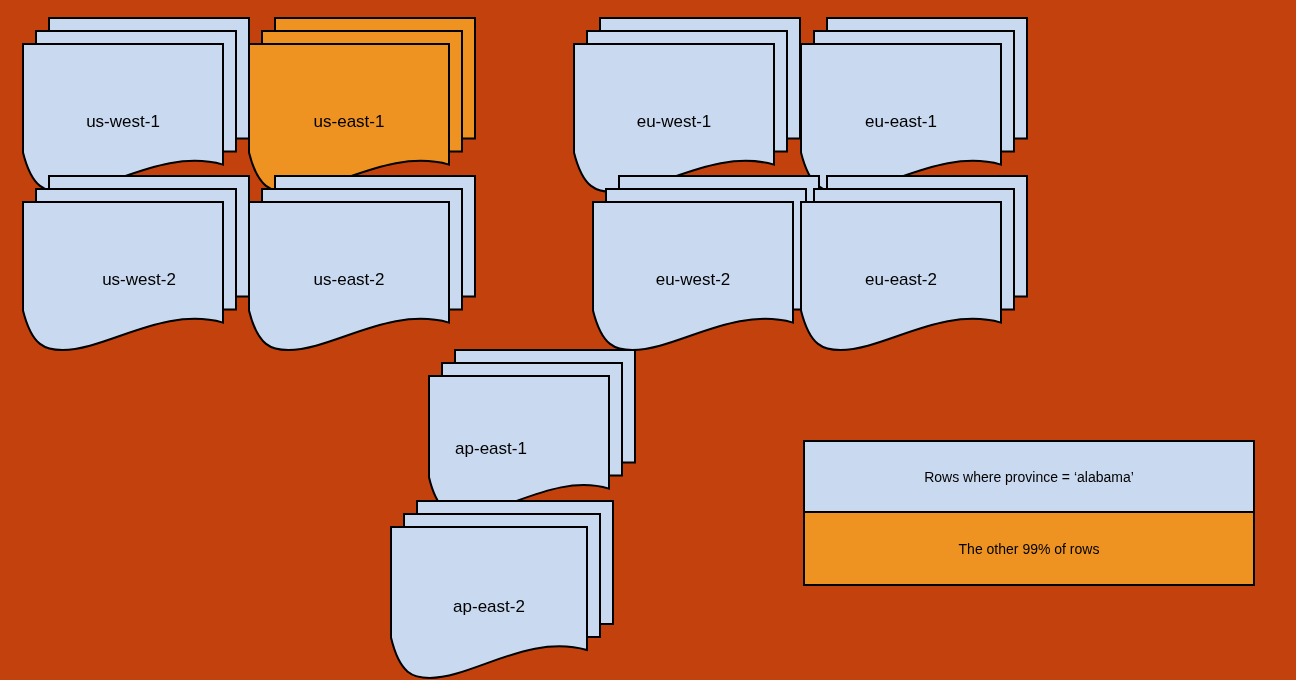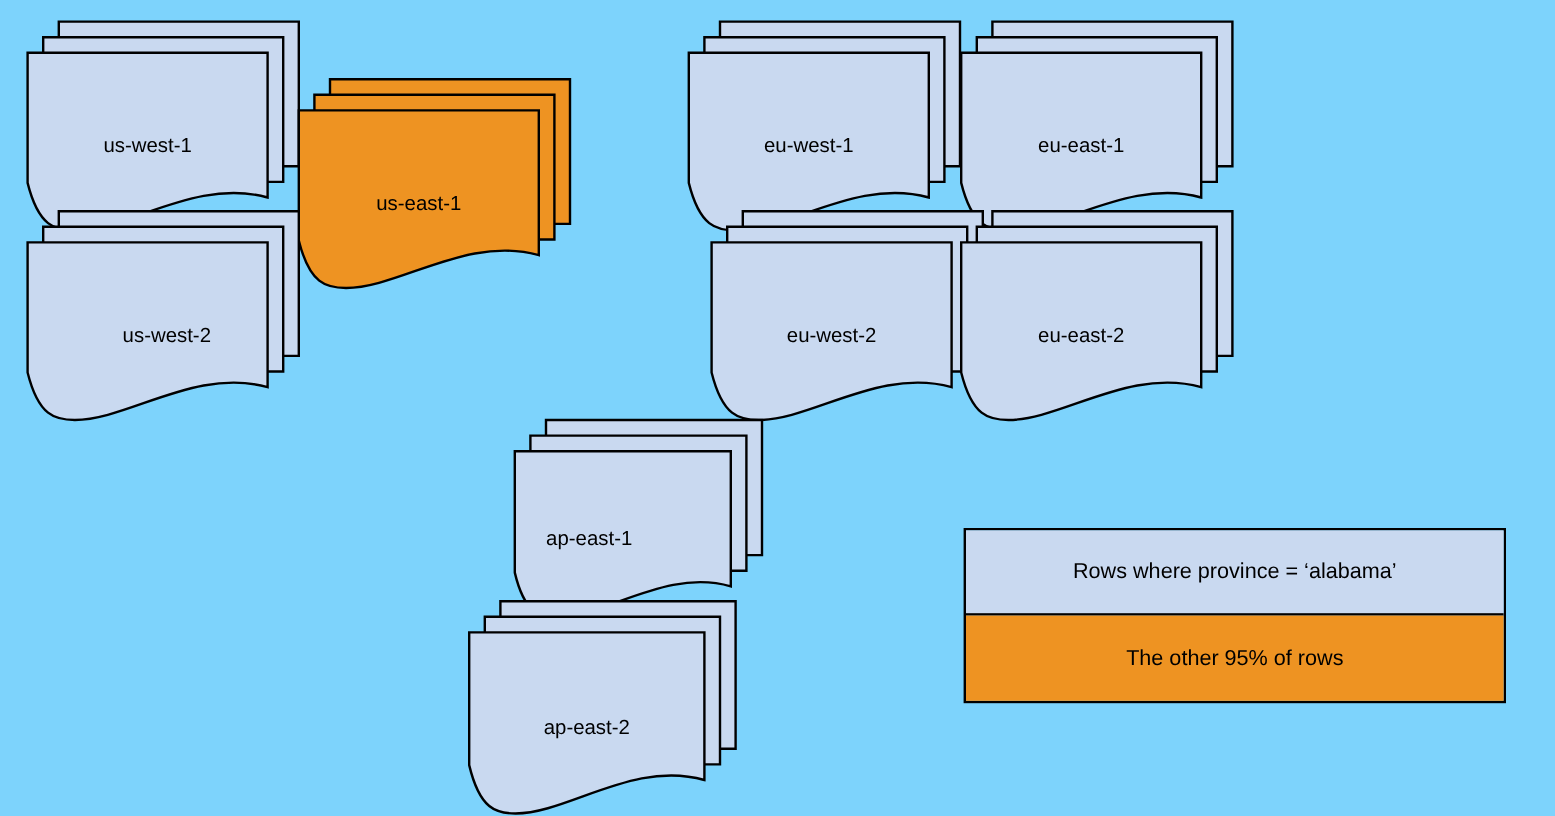--- a/index.html
+++ b/index.html
@@ -11,21 +11,21 @@
   body {
     width: 1296px;
     height: 680px;
     font-family: "Liberation Sans", sans-serif;
     overflow: hidden;
   }
   #canvas {
     position: relative;
     width: 1296px;
     height: 680px;
-    background: #7dd3fc;
+    background: #c2410c;
   }
   .stack {
     position: absolute;
   }
   .stack svg {
     display: block;
     overflow: visible;
   }
   .stack-label {
     position: absolute;
@@ -44,21 +44,21 @@
     border: 2px solid #000000;
     display: flex;
     flex-direction: column;
   }
   .legend-row {
     flex: 1 1 50%;
     display: flex;
     align-items: center;
     justify-content: center;
     font-family: "Liberation Sans", sans-serif;
-    font-size: 18px;
+    font-size: 14px;
     color: #000000;
     box-sizing: border-box;
   }
   .legend-row.top {
     border-bottom: 2px solid #000000;
   }
 </style>
 </head>
 <body>
 
@@ -70,21 +70,21 @@
         </g>
         <g transform="translate(13,13)">
           <path d="M 1 1 L 201 1 L 201 121.6 L 1 121.6 Z" fill="#C9D9F0" stroke="#000000" stroke-width="2" stroke-linejoin="miter"></path>
         </g>
         <g transform="translate(0,26)">
           <path d="M 1 1 L 201 1 L 201 121.6 C 141.4 104.9, 84.8 149.0, 40.4 149.0 C 24.2 149.0, 10.1 145.9, 1 109.4 Z" fill="#C9D9F0" stroke="#000000" stroke-width="2" stroke-linejoin="miter"></path>
         </g>
       </svg>
       <div class="stack-label" style="top: 95.04px; width: 202px; left: 0px;">us-west-1</div>
     </div>
-    <div class="stack" style="left: 248px; top: 17px; width: 228px; height: 178px; margin-top: 48px;">
+    <div class="stack" style="left: 248px; top: 17px; width: 228px; height: 178px;">
       <svg width="228" height="178" viewBox="0 0 228 178">
         <g transform="translate(26,0)">
           <path d="M 1 1 L 201 1 L 201 121.6 L 1 121.6 Z" fill="#EE9322" stroke="#000000" stroke-width="2" stroke-linejoin="miter"></path>
         </g>
         <g transform="translate(13,13)">
           <path d="M 1 1 L 201 1 L 201 121.6 L 1 121.6 Z" fill="#EE9322" stroke="#000000" stroke-width="2" stroke-linejoin="miter"></path>
         </g>
         <g transform="translate(0,26)">
           <path d="M 1 1 L 201 1 L 201 121.6 C 141.4 104.9, 84.8 149.0, 40.4 149.0 C 24.2 149.0, 10.1 145.9, 1 109.4 Z" fill="#EE9322" stroke="#000000" stroke-width="2" stroke-linejoin="miter"></path>
         </g>
@@ -125,20 +125,34 @@
           <path d="M 1 1 L 201 1 L 201 121.6 L 1 121.6 Z" fill="#C9D9F0" stroke="#000000" stroke-width="2" stroke-linejoin="miter"></path>
         </g>
         <g transform="translate(13,13)">
           <path d="M 1 1 L 201 1 L 201 121.6 L 1 121.6 Z" fill="#C9D9F0" stroke="#000000" stroke-width="2" stroke-linejoin="miter"></path>
         </g>
         <g transform="translate(0,26)">
           <path d="M 1 1 L 201 1 L 201 121.6 C 141.4 104.9, 84.8 149.0, 40.4 149.0 C 24.2 149.0, 10.1 145.9, 1 109.4 Z" fill="#C9D9F0" stroke="#000000" stroke-width="2" stroke-linejoin="miter"></path>
         </g>
       </svg>
       <div class="stack-label" style="top: 95.04px; width: 202px; left: 0px; padding-left: 16px;">us-west-2</div>
+    </div>
+    <div class="stack" style="left: 248px; top: 175px; width: 228px; height: 178px;">
+      <svg width="228" height="178" viewBox="0 0 228 178">
+        <g transform="translate(26,0)">
+          <path d="M 1 1 L 201 1 L 201 121.6 L 1 121.6 Z" fill="#C9D9F0" stroke="#000000" stroke-width="2" stroke-linejoin="miter"></path>
+        </g>
+        <g transform="translate(13,13)">
+          <path d="M 1 1 L 201 1 L 201 121.6 L 1 121.6 Z" fill="#C9D9F0" stroke="#000000" stroke-width="2" stroke-linejoin="miter"></path>
+        </g>
+        <g transform="translate(0,26)">
+          <path d="M 1 1 L 201 1 L 201 121.6 C 141.4 104.9, 84.8 149.0, 40.4 149.0 C 24.2 149.0, 10.1 145.9, 1 109.4 Z" fill="#C9D9F0" stroke="#000000" stroke-width="2" stroke-linejoin="miter"></path>
+        </g>
+      </svg>
+      <div class="stack-label" style="top: 95.04px; width: 202px; left: 0px;">us-east-2</div>
     </div>
     <div class="stack" style="left: 592px; top: 175px; width: 228px; height: 178px;">
       <svg width="228" height="178" viewBox="0 0 228 178">
         <g transform="translate(26,0)">
           <path d="M 1 1 L 201 1 L 201 121.6 L 1 121.6 Z" fill="#C9D9F0" stroke="#000000" stroke-width="2" stroke-linejoin="miter"></path>
         </g>
         <g transform="translate(13,13)">
           <path d="M 1 1 L 201 1 L 201 121.6 L 1 121.6 Z" fill="#C9D9F0" stroke="#000000" stroke-width="2" stroke-linejoin="miter"></path>
         </g>
         <g transform="translate(0,26)">
@@ -187,16 +201,16 @@
           <path d="M 1 1 L 197 1 L 197 124.0 C 138.6 107.0, 83.2 151.9, 39.6 151.9 C 23.8 151.9, 9.9 148.8, 1 111.6 Z" fill="#C9D9F0" stroke="#000000" stroke-width="2" stroke-linejoin="miter"></path>
         </g>
       </svg>
       <div class="stack-label" style="top: 96.6px; width: 198px; left: 0px;">ap-east-2</div>
     </div>
     <div class="legend" style="left: 803px; top: 440px; width: 452px; height: 146px;">
       <div class="legend-row top" style="background: rgb(201, 217, 240);">
         <span>Rows where province = ‘alabama’</span>
       </div>
       <div class="legend-row" style="background: rgb(238, 147, 34);">
-        <span>The other 95% of rows</span>
+        <span>The other 99% of rows</span>
       </div>
     </div>
   </div>
 
 </body></html>

